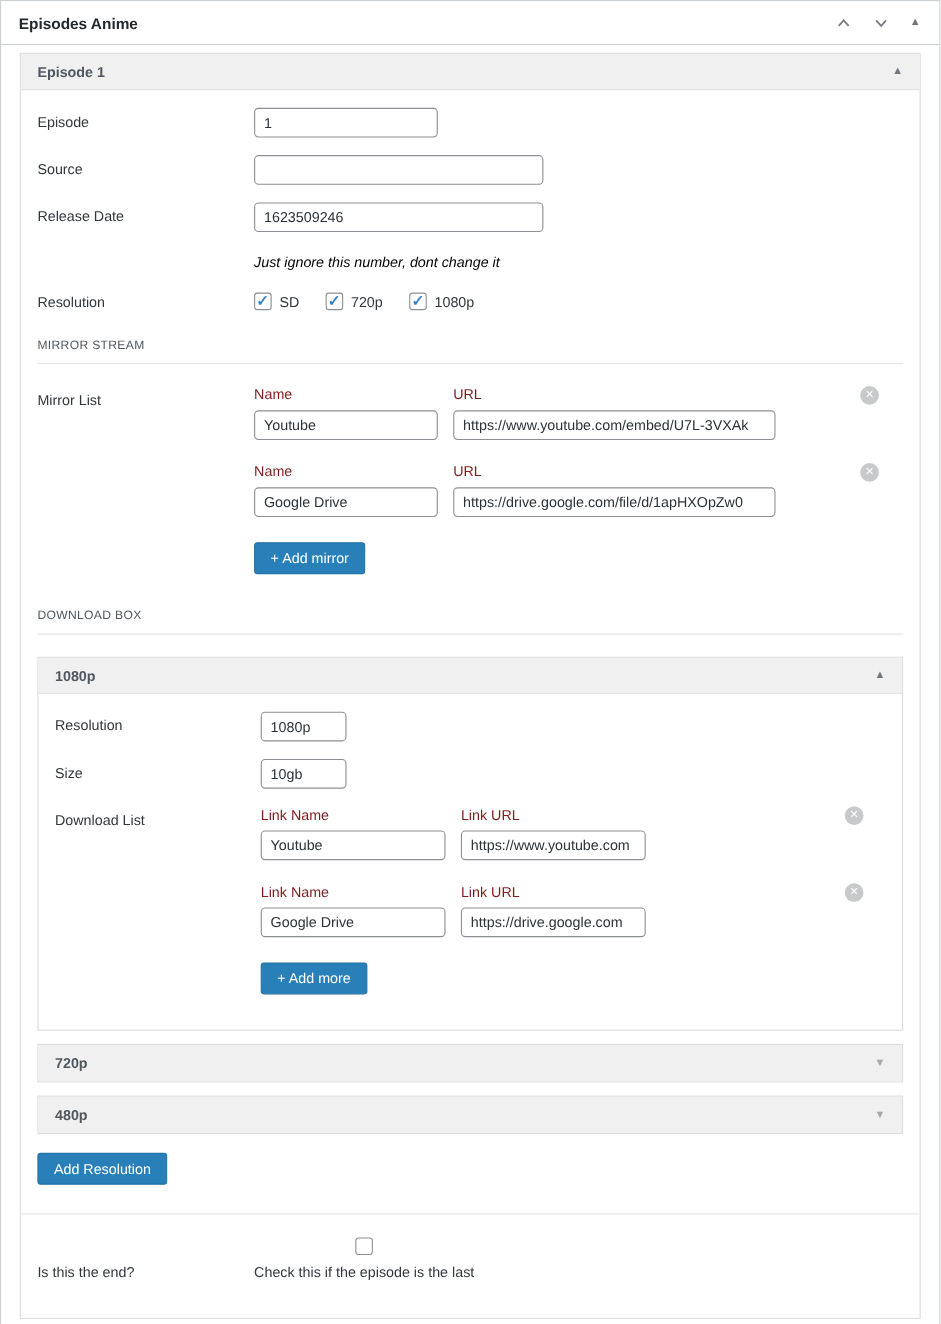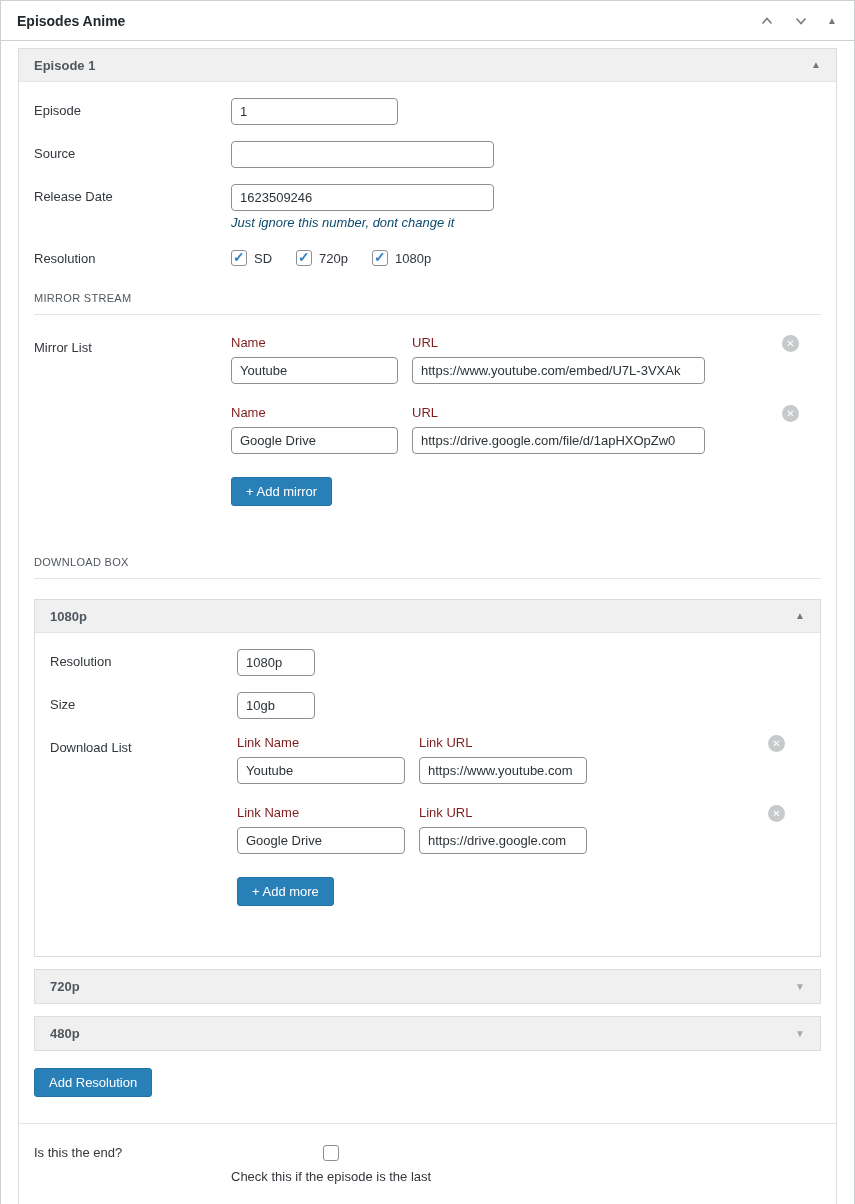--- a/index.html
+++ b/index.html
@@ -51,21 +51,21 @@
     padding:0 8px; font-size:13px; color:#2c3338;
     font-family:"Liberation Sans", sans-serif;
   }
   .w-episode { width:167px; }
   .w-wide { width:263px; }
   .w-small { width:78px; }
   .w-name { width:167px; }
   .w-murl { width:293px; }
   .w-dname { width:168px; }
   .w-durl { width:168px; }
-  .help { font-style:italic; color:#0c4a6e; margin-top:4px; }
+  .help { font-style:italic; color:#000000; margin-top:20px; }
 
   
   .check-row { display:flex; gap:24px; padding-top:4px; }
   .check-item { display:flex; align-items:center; gap:7px; }
   .wp-checkbox {
     width:16px; height:16px; flex:none; box-sizing:border-box;
     border:1px solid #8c8f94; border-radius:3px; background:#fff;
     position:relative; cursor:pointer;
   }
   .wp-checkbox[data-checked="true"]::after {
@@ -91,32 +91,32 @@
     border-radius:50%; background:#c7c9cb; color:#fff; border:none;
     font-size:10px; line-height:17px; text-align:center; padding:0; cursor:pointer;
   }
 
   
   .btn-primary {
     background:#2980b9; color:#fff; border:1px solid #2273a6;
     border-radius:3px; padding:6px 14px; font-size:13px; cursor:pointer;
     font-family:"Liberation Sans", sans-serif;
   }
-  .add-row-btn { margin:2px 0 24px; }
+  .add-row-btn { margin:2px 0 6px; }
 
   
   .sub-panel { border:1px solid #dcdcde; background:#fff; }
   .sub-panel.collapsed .group-header { border-bottom:none; }
   .sub-panel + .sub-panel { margin-top:12px; }
   .downloads .sub-panel:first-child { margin-top:0; }
   .sub-gap { margin-top:21px; }
   .add-resolution { margin-top:17px; }
 
   .end-divider { border:none; border-top:1px solid #e5e5e5; margin:26px -15px 0; }
-  .end-row { display:flex; align-items:flex-start; margin:21px 0 24px; }
+  .end-row { display:flex; align-items:flex-end; margin:21px 0 24px; }
   .end-row .flabel { padding-top:0; }
   .end-check { display:flex; align-items:center; gap:8px;flex-direction:column; }
 </style>
 </head>
 <body>
 
 <div class="metabox">
 
   <div class="mb-header">
     <h2 class="mb-title">Episodes Anime</h2>

